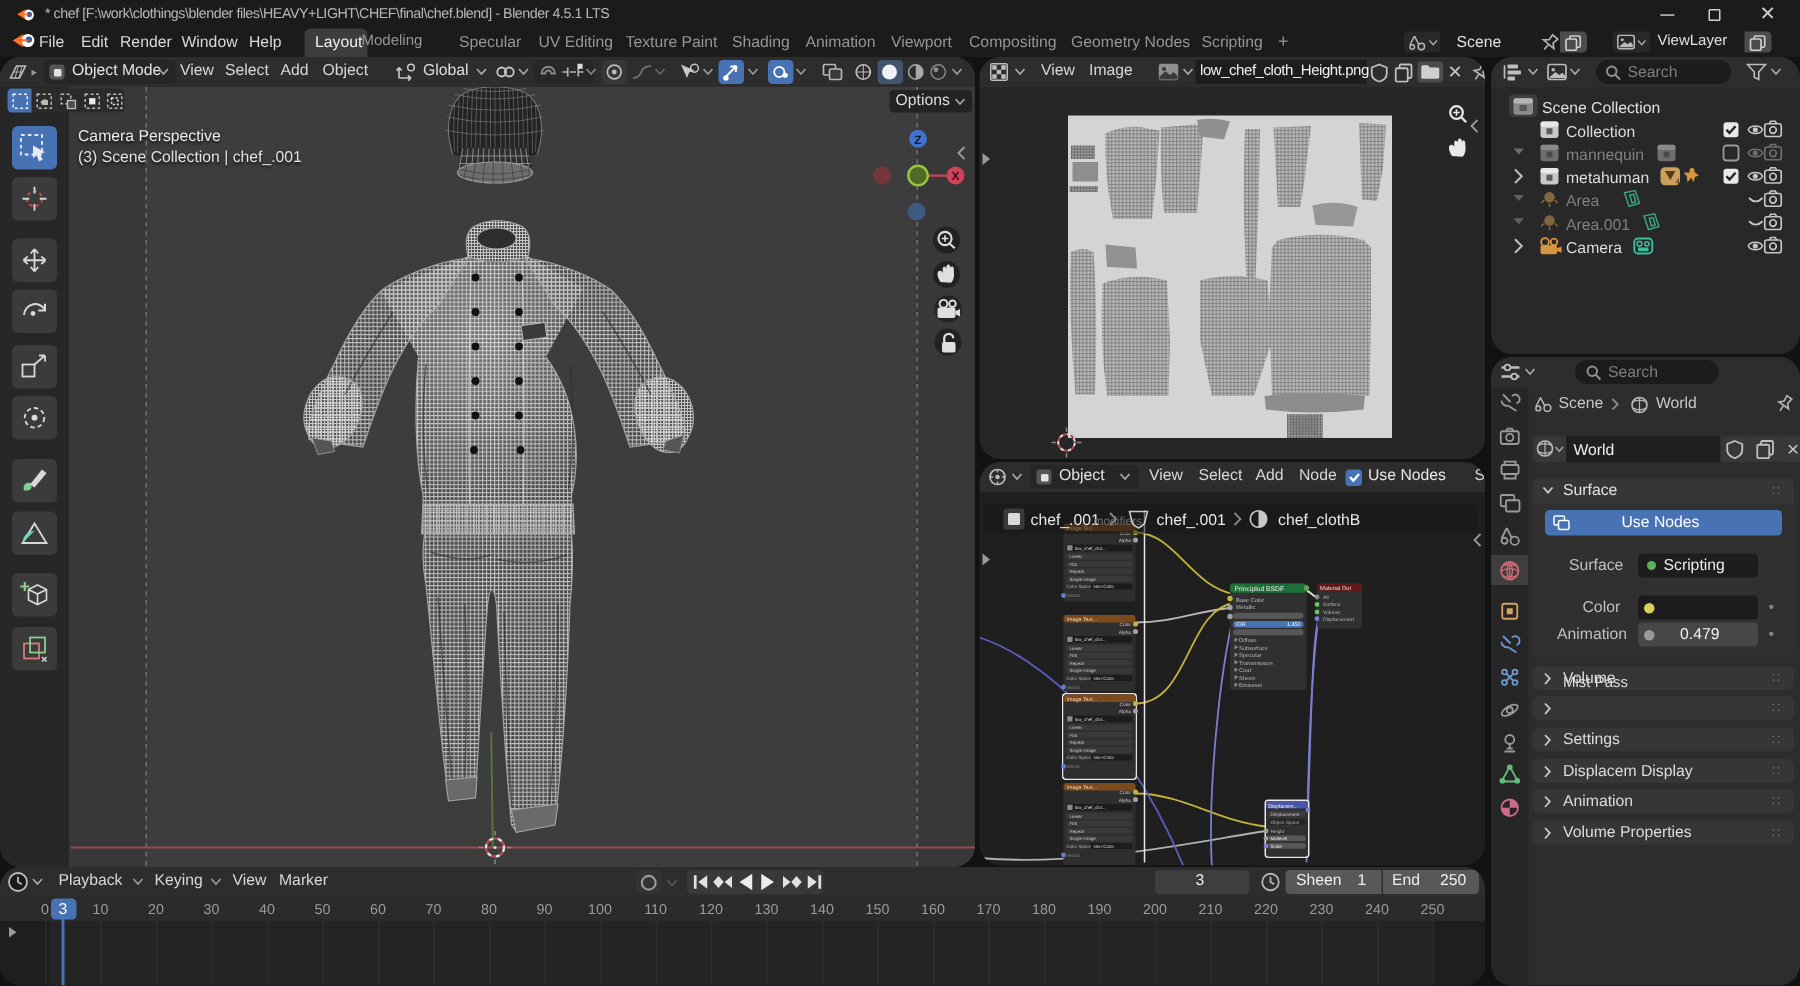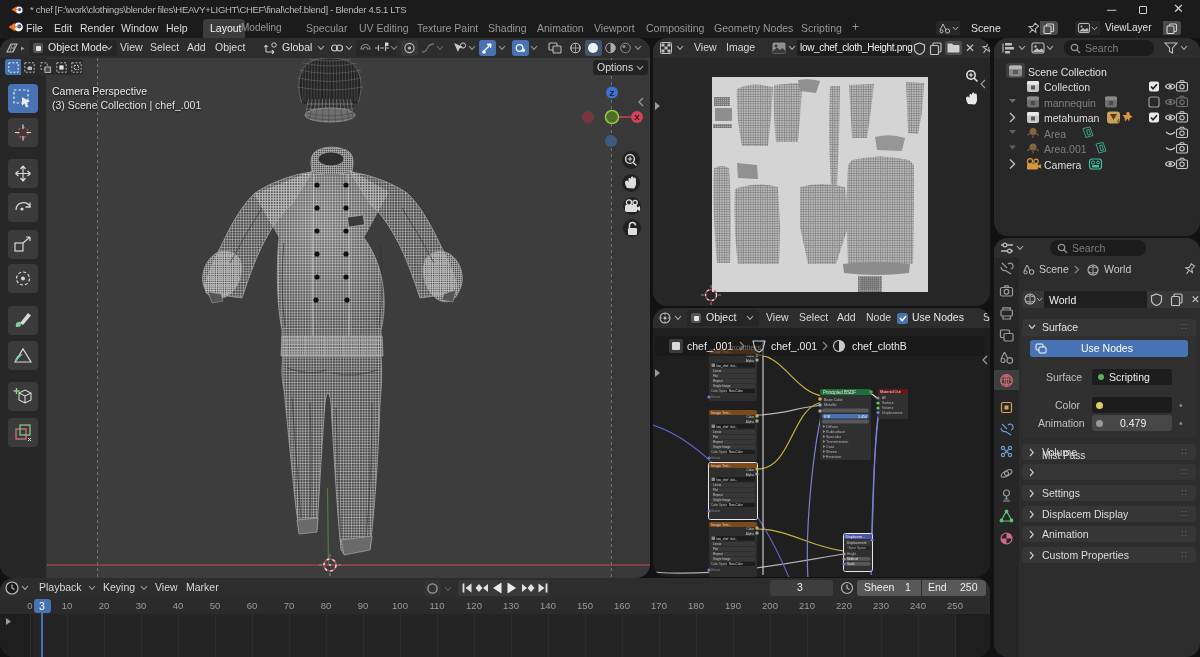--- a/index.html
+++ b/index.html
@@ -1172,21 +1172,21 @@
   <div class="abs" style="left:3px;top:268px;width:174px;height:16px;background:#363636;border-radius:4px"></div>
   <svg class="abs" style="left:10px;top:272px" width="6" height="9">
         <path d="M1 1 l3.2 3.4 L1 8" stroke="#ccc" stroke-width="1.2" fill="none"></path>
       </svg>
   <div class="txt" style="left:23px;top:270px;font-size:10.5px;color:#dcdcdc">Animation</div>
   <div class="txt" style="left:162px;top:270px;font-size:9px;color:#777;letter-spacing:1px">::</div>
   <div class="abs" style="left:3px;top:289px;width:174px;height:16px;background:#363636;border-radius:4px"></div>
   <svg class="abs" style="left:10px;top:293px" width="6" height="9">
         <path d="M1 1 l3.2 3.4 L1 8" stroke="#ccc" stroke-width="1.2" fill="none"></path>
       </svg>
-  <div class="txt" style="left:23px;top:291px;font-size:10.5px;color:#dcdcdc">Custom Properties</div>
+  <div class="txt" style="left:23px;top:291px;font-size:10.5px;color:#dcdcdc">Volume Properties</div>
   <div class="txt" style="left:162px;top:291px;font-size:9px;color:#777;letter-spacing:1px">::</div>
 </div>
 </div>
 
 <div class="ed" id="timeline" style="left:0;top:578px;width:990px;height:79px;background:#222222">
   <div class="hdr" id="tlhdr">
     <svg class="abs" style="left:5px;top:3px" width="14" height="14" viewBox="0 0 14 14">
         <circle cx="7" cy="7" r="6" fill="#1a1a1a" stroke="#bdbdbd" stroke-width="1.2"></circle>
         <path d="M7 3.5 V7 L9.5 8.5" stroke="#bdbdbd" stroke-width="1.2" fill="none"></path>
       </svg>

